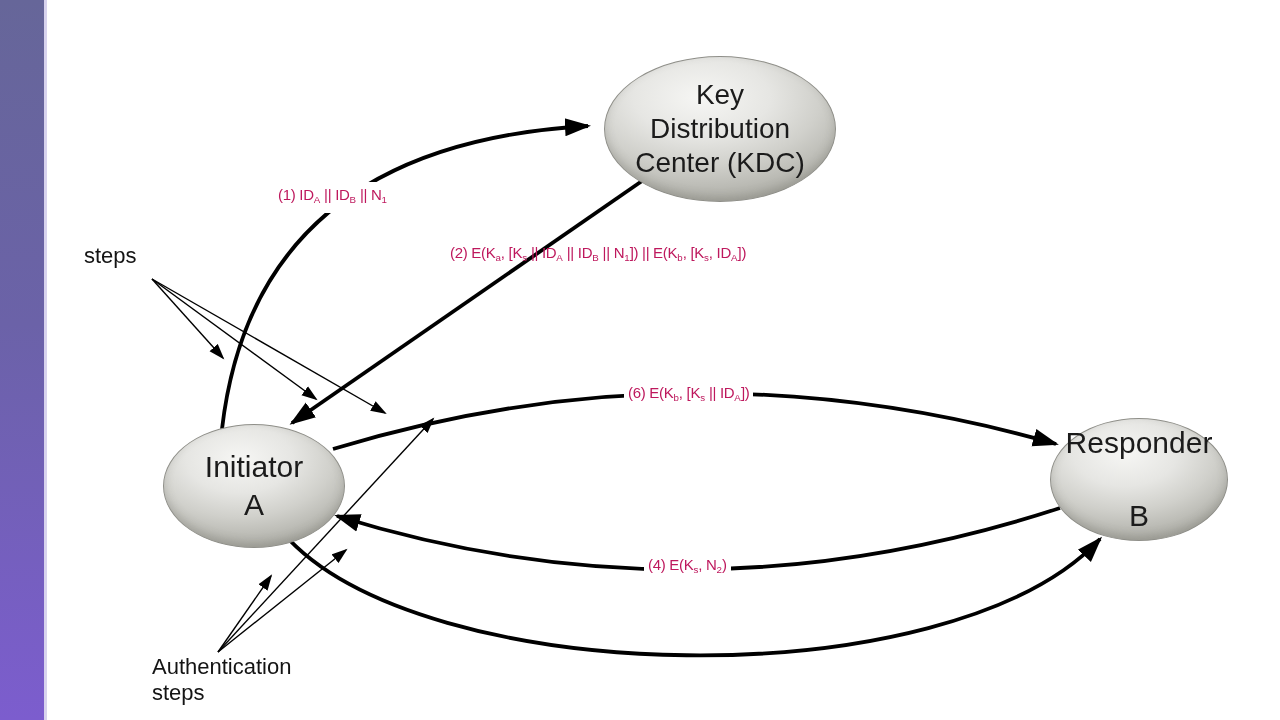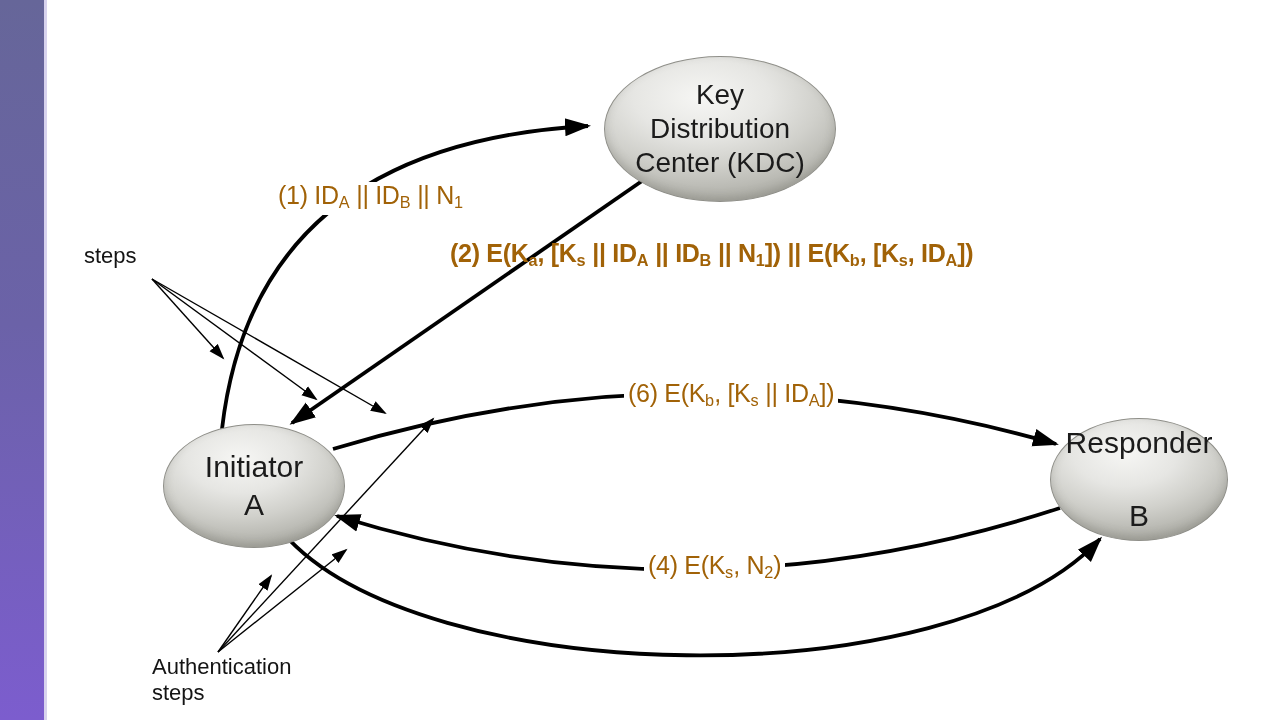--- a/index.html
+++ b/index.html
@@ -24,24 +24,24 @@
     border:1.5px solid #8f8f89;
     display:flex;flex-direction:column;align-items:center;justify-content:center;
     text-align:center;color:#1b1b1b;
     box-shadow:inset 0 -4px 8px rgba(90,90,85,.25);
   }
   .node span{display:block;}
   .node-kdc{left:604px;top:56px;width:230px;height:144px;font-size:28px;line-height:34px;}
   .node-initiator{left:163px;top:424px;width:180px;height:122px;font-size:30px;line-height:38px;}
   .node-responder{left:1050px;top:418px;width:176px;height:121px;font-size:30px;line-height:38px;gap:35px;}
   .msg{
-    position:absolute;font-size:25px;letter-spacing:-0.3px;line-height:26px;
-    color:#a16207;white-space:nowrap;background:#ffffff;padding:0 4px;
+    position:absolute;font-size:15px;letter-spacing:-0.3px;line-height:26px;
+    color:#be185d;white-space:nowrap;background:#ffffff;padding:0 4px;
   }
-  .msg.no-bg{background:transparent;font-weight:bold;}
+  .msg.no-bg{background:transparent;}
   .sub{font-size:0.65em;vertical-align:-0.26em;letter-spacing:0;}
   .annot{
     position:absolute;font-size:22px;line-height:26px;color:#141414;
     white-space:nowrap;
   }
   .annot span{display:block;}
   .annot-kd{left:84px;top:243px;}
   .annot-auth{left:152px;top:654px;}
   .msg-1{left:274px;top:182px;}
   .msg-2{left:446px;top:240px;}

